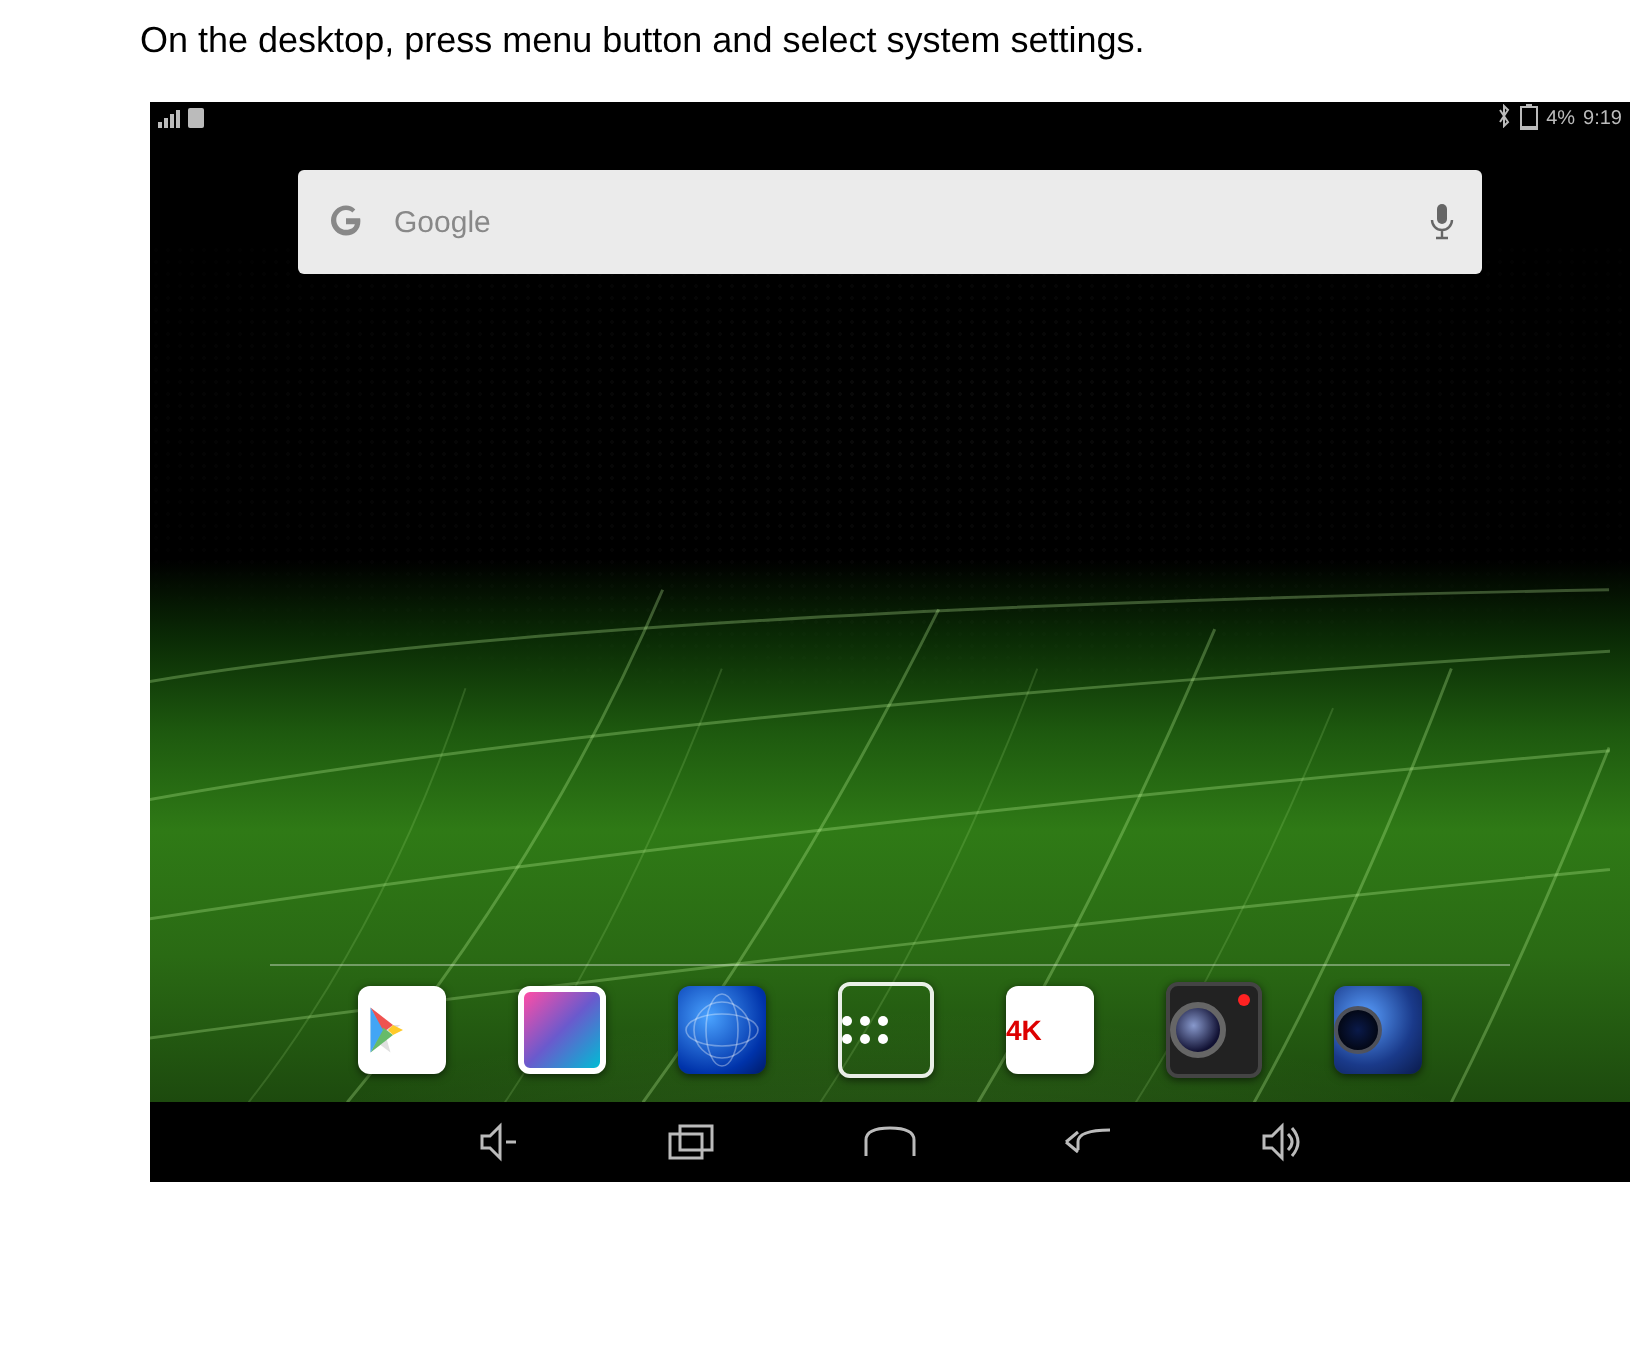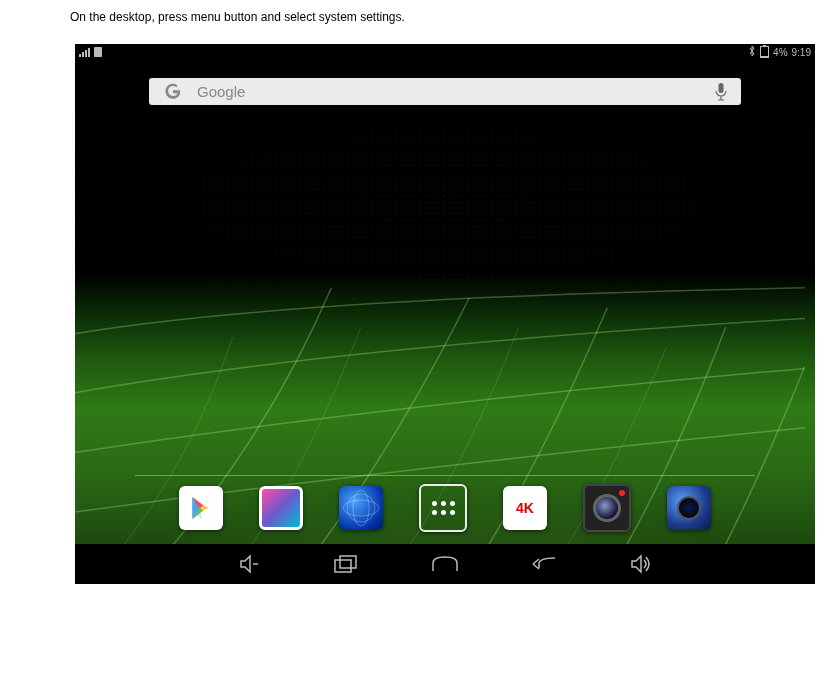--- a/index.html
+++ b/index.html
@@ -13,21 +13,21 @@
     padding: 0 10px 20px 10px;
   }
   h1.title {
     font-family: "Century Gothic", "Futura", Arial, sans-serif;
     font-weight: bold;
     font-size: 40px;
     margin: 10px 0 10px 0;
     letter-spacing: 0.5px;
   }
   .subtitle {
-    font-size: 12px;
+    font-size: 18px;
     margin: 10px 0 20px 60px;
   }
   .tablet-screenshot {
     margin-left: 65px;
     width: 740px;
     height: 540px;
     background: #000;
     position: relative;
     overflow: hidden;
   }
@@ -87,21 +87,21 @@
       radial-gradient(ellipse 800px 400px at 50% 140%, rgba(180,255,120,0.25), transparent 60%),
       linear-gradient(to bottom, #000 0%, #000 44%, #0a2a05 52%, #1e5a0f 62%, #2f7a16 72%, #2a6a14 85%, #1d4a0e 100%);
     overflow: hidden;
   }
   
   .search-widget {
     position: absolute;
     top: 18px;
     left: 74px;
     right: 74px;
-    height: 27px;
+    height: 52px;
     background: rgba(255,255,255,0.92);
     border-radius: 3px;
     display: flex;
     align-items: center;
     box-shadow: 0 1px 3px rgba(0,0,0,0.3);
   }
   .search-widget .g-icon {
     width: 48px;
     display:flex;justify-content:center;
     color:#888;
@@ -142,21 +142,21 @@
     bottom:8px;
     left:0;right:0;
     height:56px;
     display:flex;
     justify-content:center;
     gap:36px;
     align-items:center;
   }
   .dock .app-icon {
     width:44px;height:44px;border-radius:6px;
-    display:flex;align-items:center;justify-content:center;
+    display:flex;align-items:center;justify-content:flex-start;
     box-shadow:0 1px 4px rgba(0,0,0,0.6);
     position:relative;
   }
   .app-play { background:#fff; }
   .app-gallery { background:linear-gradient(135deg,#ff4da6,#6a5acd,#00bcd4);border:3px solid #fff;box-sizing:border-box; }
   .app-browser { background:radial-gradient(circle at 35% 35%, #4aa3ff,#0033aa 70%,#001a66); border-radius:50%; }
   .app-drawer { background:transparent;border:2px solid rgba(255,255,255,0.9);border-radius:50%;box-shadow:none; }
   .app-4k { background:#fff;color:#d00;font-weight:bold;font-size:14px;display:flex;align-items:center;justify-content:center; }
   .app-camera { background:#222;border-radius:8px;border:2px solid #444; }
   .app-sound { background:radial-gradient(circle at 35% 35%, #5aa0ff,#1a3a8a 60%,#0a1a4a); border-radius:50%; }

